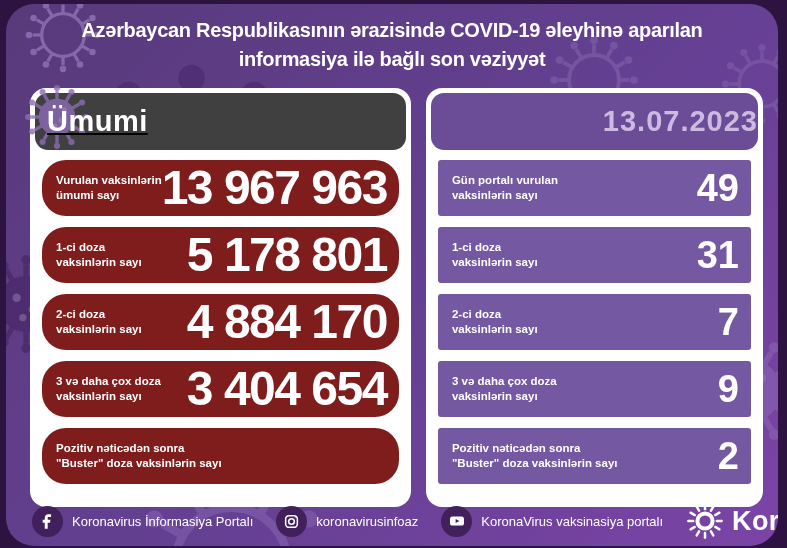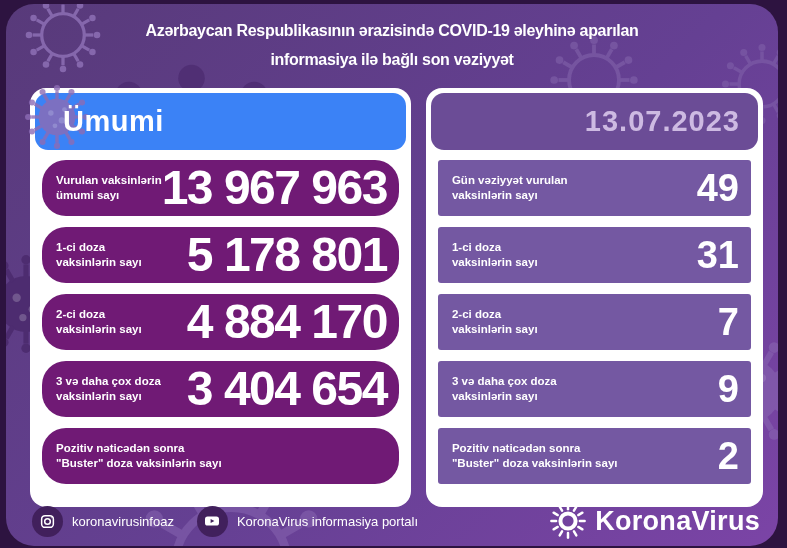--- a/index.html
+++ b/index.html
@@ -16,38 +16,38 @@
   .deco { position: absolute; z-index: 0; pointer-events: none; }
   .d1 { left: 16px; top: -10px; width: 82px; height: 82px; color: #9477bc; opacity: .75; }
   .d2 { left: 38px; top: 52px; width: 295px; height: 295px; color: #4e2d72; opacity: .85; }
   .d3 { left: 540px; top: 28px; width: 96px; height: 96px; color: #8263ab; opacity: .6; }
   .d3b { right: -28px; top: 36px; width: 88px; height: 88px; color: #8263ab; opacity: .55; }
   .d4 { left: -32px; top: 248px; width: 104px; height: 104px; color: #4c2b6e; opacity: .9; }
   .d5 { right: -30px; top: 328px; width: 118px; height: 118px; color: #8a68b3; opacity: .55; }
   .d6 { left: 118px; top: 452px; width: 215px; height: 215px; color: #8a68b3; opacity: .5; }
 
   .title { position: relative; z-index: 1; padding-top: 12px; text-align: center;
-    color: #ffffff; font-weight: bold; font-size: 16px; line-height: 29px; letter-spacing: -0.3px; }
+    color: #ffffff; font-weight: bold; font-size: 20px; line-height: 29px; letter-spacing: -0.3px; }
   .title span { display: block; white-space: nowrap; }
 
   .panels { position: absolute; left: 24px; right: 15px; top: 84px; height: 419px;
     display: flex; gap: 15px; z-index: 1; }
   .panel { flex: 1; background: #ffffff; border-radius: 16px; padding: 5px; box-sizing: border-box; }
   .panel-head { height: 57px; border-radius: 13px; display: flex; align-items: center; position: relative; }
-  .head-dark { background: #3b82f6; padding-left: 28px; }
+  .head-dark { background: #404040; padding-left: 12px; text-decoration: underline; }
   .head-virus { position: absolute; left: -12px; top: -10px; width: 68px; height: 68px;
     color: #8d6cb5; opacity: .8; }
   .head-title { position: relative; color: #fff; font-size: 29px; font-weight: bold; letter-spacing: .5px; }
-  .head-date { background: #6b4c96; justify-content: flex-end; padding-right: 18px; }
+  .head-date { background: #6b4c96; justify-content: flex-end; }
   .date-text { color: #cdbae2; font-size: 29px; font-weight: bold; letter-spacing: 1px; white-space: nowrap; }
 
   .rows { display: flex; flex-direction: column; gap: 11px; padding: 10px 7px 0; }
   .row { height: 56px; border-radius: 3px; display: flex; align-items: center;
     justify-content: space-between; padding: 0 12px 0 14px; }
-  .row-dark { background: #701a75; border-radius: 24px; }
+  .row-dark { background: #7f1d1d; border-radius: 24px; }
   .row-med  { background: #7458a2; }
   .row-label { display: flex; flex-direction: column; color: #fff; font-weight: bold;
     font-size: 11.5px; line-height: 15px; white-space: nowrap; flex-shrink: 0; }
   .row-value { color: #fff; font-weight: bold; font-size: 48px; line-height: 56px;
     letter-spacing: -1.5px; white-space: nowrap; flex-shrink: 0; }
   .row-med .row-value { font-size: 38px; letter-spacing: 0; }
 
   .footer { position: absolute; left: 26px; right: 18px; bottom: 5px; height: 40px;
     display: flex; align-items: center; z-index: 1; }
   .social { display: flex; align-items: center; gap: 9px; margin-right: 23px; }
@@ -210,21 +210,21 @@
         </div>
       </section>
 
       <section class="panel">
         <div class="panel-head head-date">
           <span class="date-text">13.07.2023</span>
         </div>
         <div class="rows">
           <div class="row row-med">
             <span class="row-label">
-              <span>Gün vəziyyət vurulan</span>
+              <span>Gün portalı vurulan</span>
               <span>vaksinlərin sayı</span>
             </span>
             <span class="row-value">49</span>
           </div>
           <div class="row row-med">
             <span class="row-label">
               <span>1-ci doza</span>
               <span>vaksinlərin sayı</span>
             </span>
             <span class="row-value">31</span>
@@ -250,40 +250,48 @@
             </span>
             <span class="row-value">2</span>
           </div>
         </div>
       </section>
 
     </div>
 
     <div class="footer">
 
+      <div class="social">
+        <span class="social-circle">
+          <svg width="17" height="17" viewBox="0 0 18 18">
+              <path fill="#ffffff" d="M12.8 1.2h-2.9c-2.3 0-3.8 1.5-3.8 3.9v2.1H3.9v3h2.2v6.6h3.1v-6.6h2.5l.4-3H9.2V5.5c0-.8.3-1.3 1.3-1.3h2.3V1.2z"></path>
+            </svg>
+        </span>
+        <span class="social-label">Koronavirus İnformasiya Portalı</span>
+      </div>
 
       <div class="social">
         <span class="social-circle">
           <svg width="17" height="17" viewBox="0 0 18 18" fill="none" stroke="#ffffff" stroke-width="1.6">
             <rect x="2.8" y="2.8" width="12.4" height="12.4" rx="3.6"></rect>
             <circle cx="9" cy="9" r="3"></circle>
             <circle cx="13" cy="5" r="0.6" fill="#ffffff" stroke="none"></circle>
           </svg>
         </span>
         <span class="social-label">koronavirusinfoaz</span>
       </div>
 
       <div class="social">
         <span class="social-circle">
           <svg width="18" height="18" viewBox="0 0 18 18">
             <rect x="2" y="4.4" width="14" height="9.2" rx="2.6" fill="#ffffff"></rect>
             <path d="M7.6 6.9 L11.4 9 L7.6 11.1 Z" fill="#41205c"></path>
           </svg>
         </span>
-        <span class="social-label">KoronaVirus informasiya portalı</span>
+        <span class="social-label">KoronaVirus vaksinasiya portalı</span>
       </div>
 
       <div class="brand">
         <svg width="38" height="38" viewBox="-20 -20 40 40">
           <circle cx="0" cy="0" r="8" fill="none" stroke="#ffffff" stroke-width="4.2"></circle>
           <g stroke="#ffffff" stroke-width="2.6" stroke-linecap="round">
             <line x1="12.5" y1="0" x2="17.5" y2="0"></line>
               <line x1="10.83" y1="6.25" x2="15.16" y2="8.75"></line>
             <line x1="6.25" y1="10.83" x2="8.75" y2="15.16"></line>
               <line x1="0" y1="12.5" x2="0" y2="17.5"></line>

